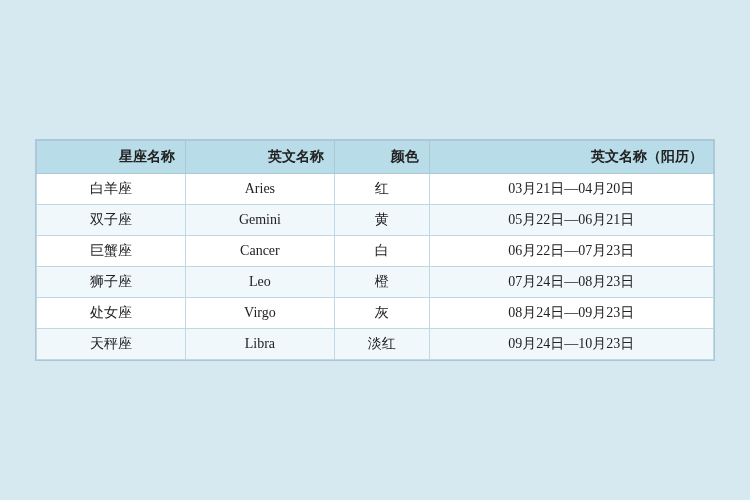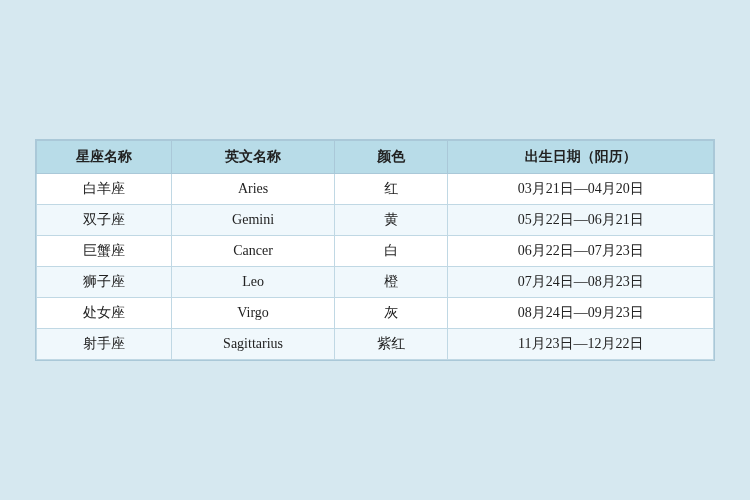--- a/index.html
+++ b/index.html
@@ -21,50 +21,50 @@
     table {
       width: 100%;
       border-collapse: collapse;
     }
     thead tr {
       background: #b8dce8;
     }
     thead th {
       border: 1px solid #aac8d8;
       padding: 7px 10px;
-      text-align: center;
+      text-align: right;
       font-weight: bold;
       color: #222;
       font-size: 14px;
     }
     tbody tr {
       background: #fff;
     }
     tbody tr:nth-child(even) {
       background: #f0f8fc;
     }
     tbody td {
       border: 1px solid #c0d8e4;
-      padding: 6px 22px;
+      padding: 6px 10px;
       text-align: center;
       color: #222;
       font-size: 14px;
     }
   </style>
 </head>
 <body>
 
 <div class="table-container">
   <table>
     <thead>
       <tr>
       <th>星座名称</th>
           <th>英文名称</th>
           <th>颜色</th>
-          <th>出生日期（阳历）</th>
+          <th>英文名称（阳历）</th>
         </tr>
     </thead>
     <tbody>
     <tr>
           <td>白羊座</td>
           <td>Aries</td>
           <td>红</td>
           <td>03月21日—04月20日</td>
         </tr>
         <tr>
@@ -85,20 +85,20 @@
           <td>橙</td>
           <td>07月24日—08月23日</td>
         </tr>
         <tr>
           <td>处女座</td>
           <td>Virgo</td>
           <td>灰</td>
           <td>08月24日—09月23日</td>
         </tr>
         <tr>
-          <td>射手座</td>
-          <td>Sagittarius</td>
-          <td>紫红</td>
-          <td>11月23日—12月22日</td>
+          <td>天秤座</td>
+          <td>Libra</td>
+          <td>淡红</td>
+          <td>09月24日—10月23日</td>
         </tr>
       </tbody>
   </table>
 </div>
 
 </body></html>

